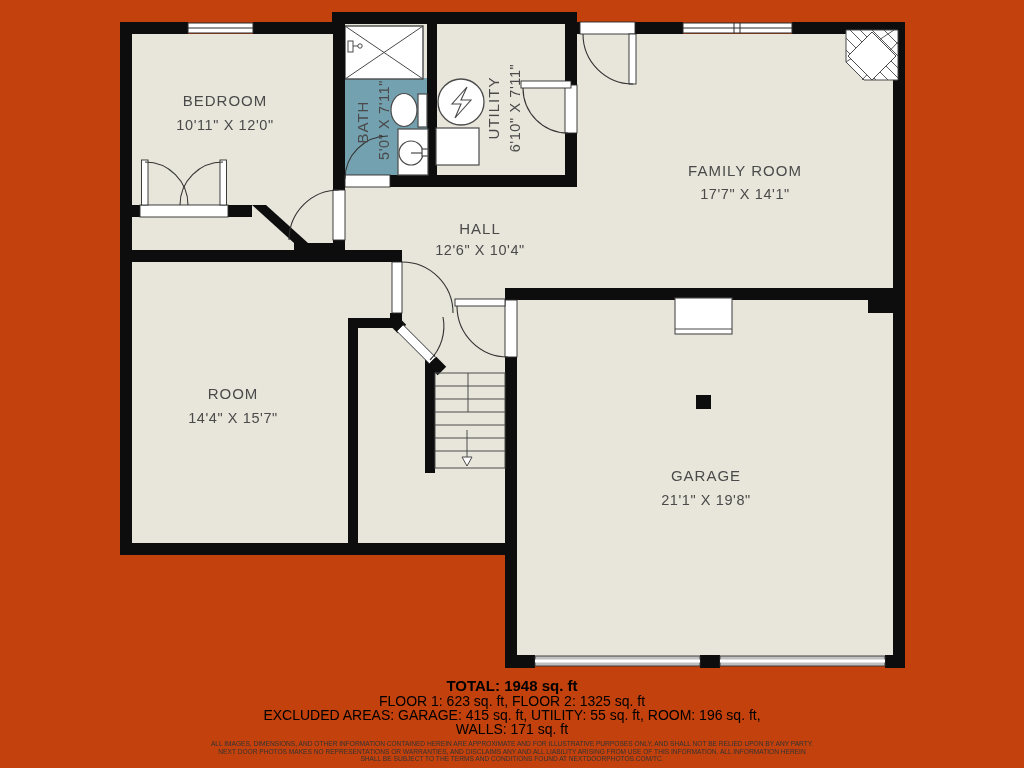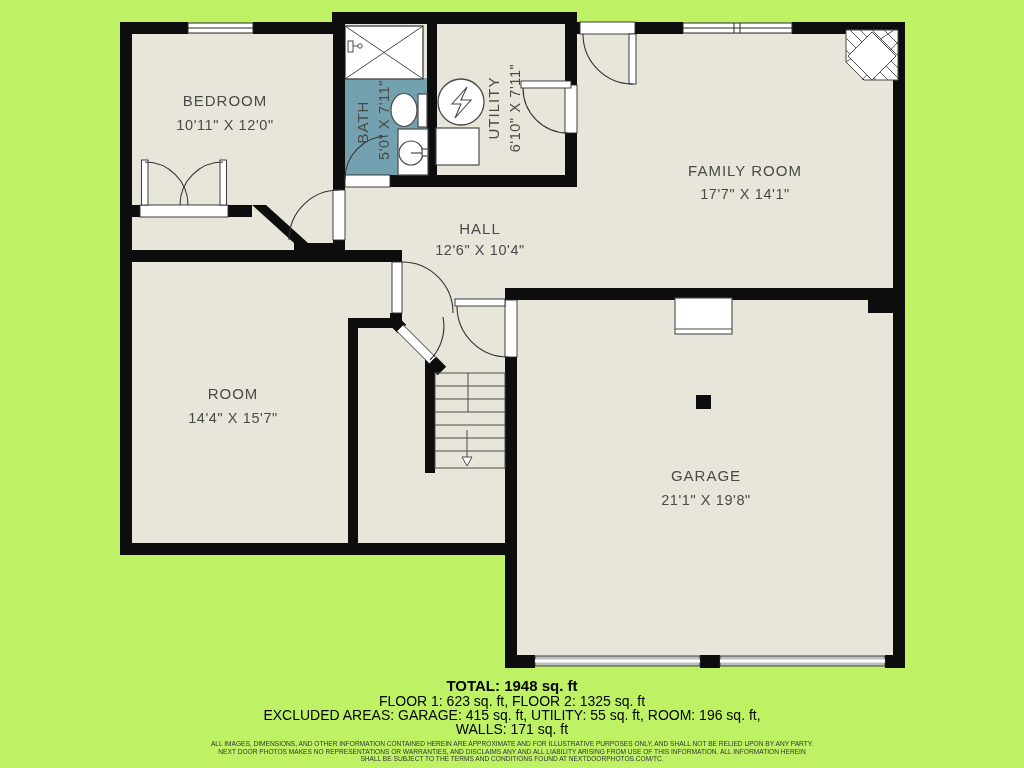--- a/index.html
+++ b/index.html
@@ -1,16 +1,16 @@
 <!DOCTYPE html>
 <html><head>
 <meta charset="utf-8">
 <style>
   html,body{margin:0;padding:0;background:#ffffff;}
-  .stage{position:relative;width:1024px;height:768px;background:#bef264;overflow:hidden;
+  .stage{position:relative;width:1024px;height:768px;background:#c2410c;overflow:hidden;
          font-family:"Liberation Sans", sans-serif;}
   svg text{font-family:"Liberation Sans", sans-serif;}
   .room-name{font-size:15px;letter-spacing:1px;fill:#4a4a4a;}
   .room-dims{font-size:14.5px;letter-spacing:0.6px;fill:#4a4a4a;}
   .sum-total{font-size:15px;font-weight:bold;fill:#000;}
   .sum-line{font-size:14px;fill:#000;}
   .disc{font-size:6.6px;fill:#333;}
 </style>
 </head>
 <body>

